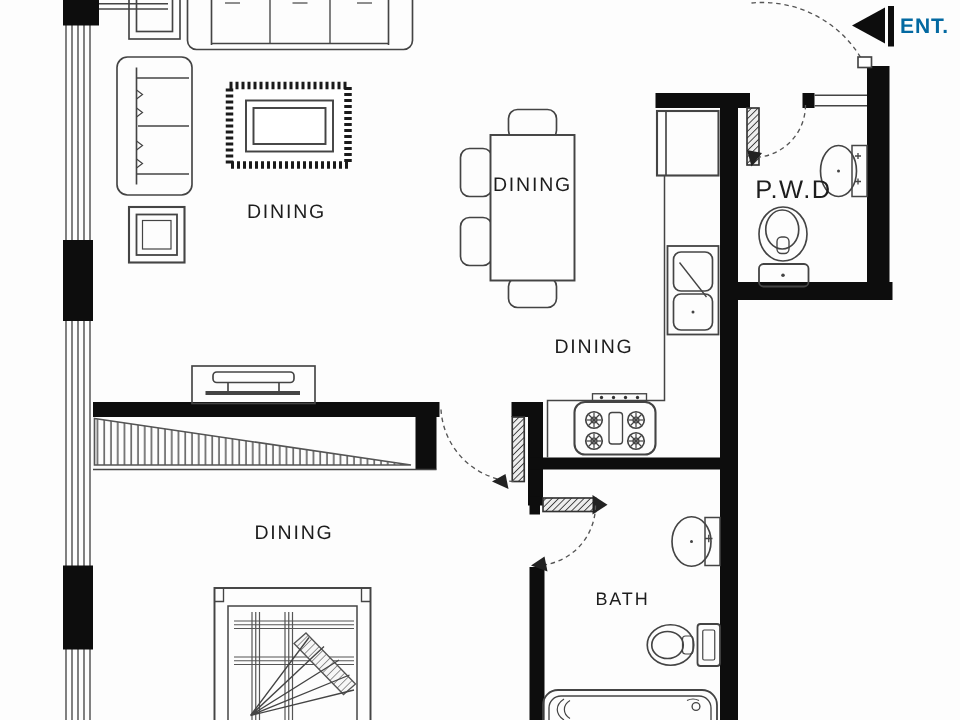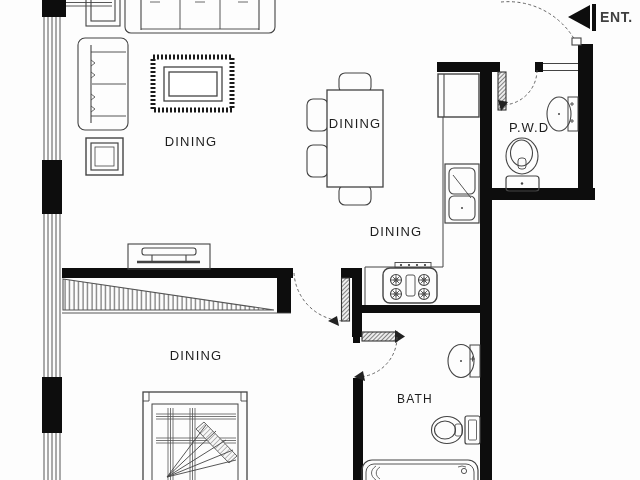--- a/index.html
+++ b/index.html
@@ -1,23 +1,23 @@
 <!DOCTYPE html>
 <html><head>
 <meta charset="utf-8">
 <style>
   html,body{margin:0;padding:0;background:#fff;}
   .canvas{position:relative;width:640px;height:480px;background:#fdfdfd;overflow:hidden;
           font-family:"Liberation Sans",sans-serif;}
   .canvas svg{position:absolute;left:0;top:0;}
   .room-label{position:absolute;transform:translate(-50%,-50%);color:#1d1d1d;
               font-size:13px;letter-spacing:1.2px;white-space:nowrap;}
-  .room-label.small{font-size:13px;letter-spacing:1px;}
+  .room-label.small{font-size:17px;letter-spacing:1px;}
   .room-label.mid{font-size:12px;}
-  .ent-label{position:absolute;transform:translate(0,-50%);color:#404040;font-size:14px;
+  .ent-label{position:absolute;transform:translate(0,-50%);color:#0369a1;font-size:14px;
              font-weight:700;letter-spacing:0.6px;white-space:nowrap;}
 </style>
 </head>
 <body>
 
 <div class="canvas">
 
 <svg width="640" height="480" viewBox="0 0 640 480">
   <defs>
     <pattern id="doorhatch" width="3" height="3" patternUnits="userSpaceOnUse" patternTransform="rotate(45)">

